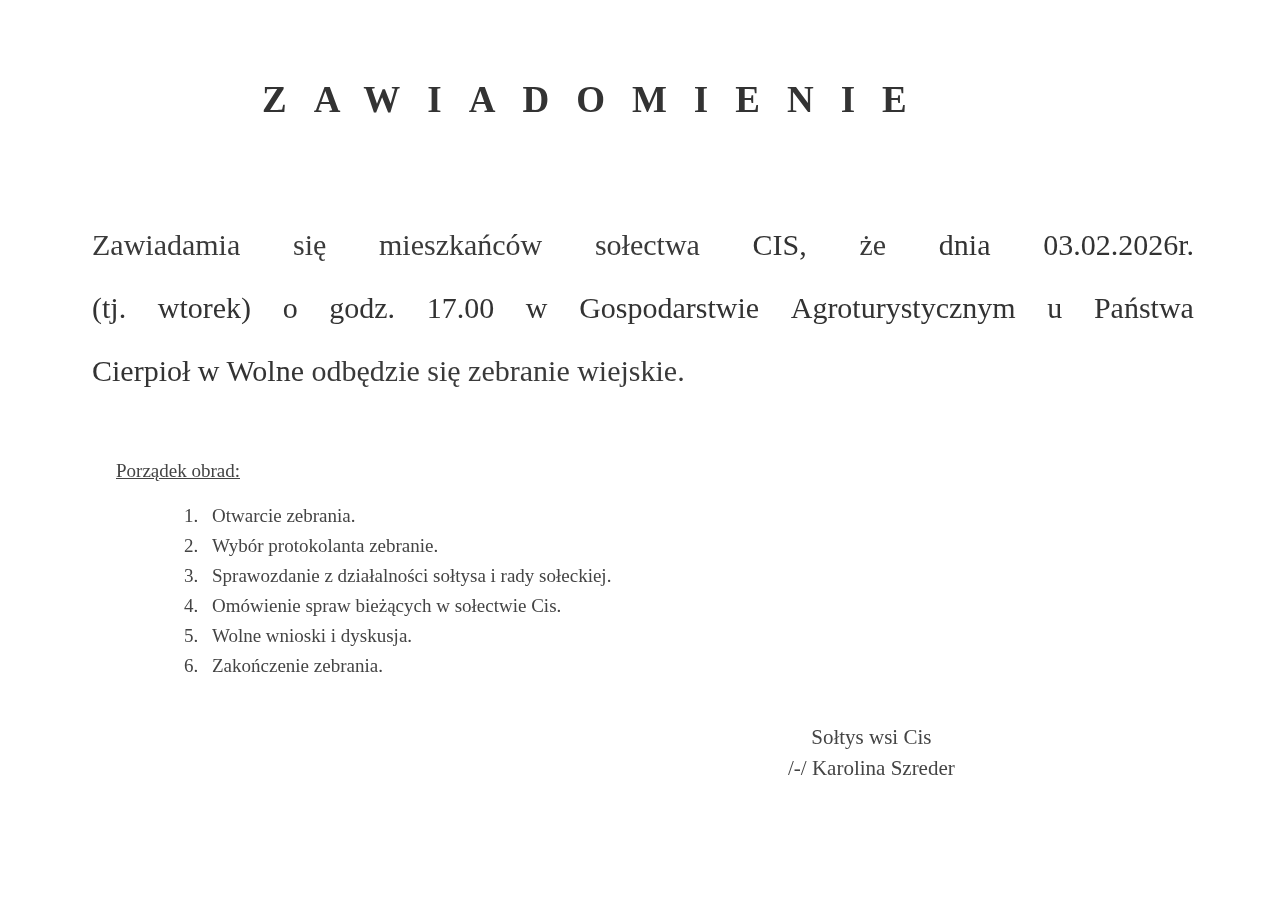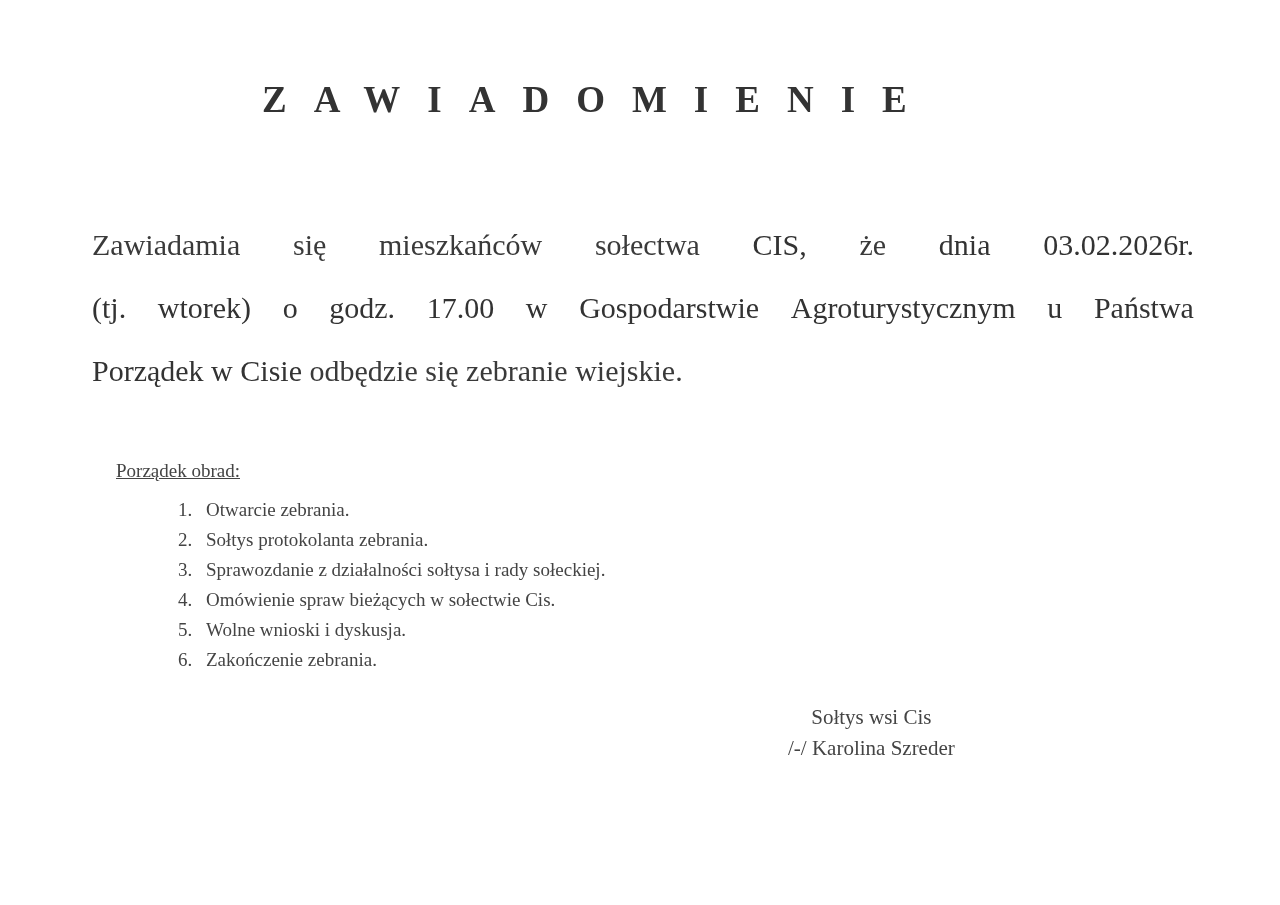--- a/index.html
+++ b/index.html
@@ -15,26 +15,26 @@
   .para {
     position: absolute; left: 92px; top: 213px; width: 1102px;
     font-size: 30px; line-height: 63px; text-align: justify; text-align-last: left; color: #3a3a3a;
   }
   .para b { font-weight: normal; color: #333; }
   .l1 { display: flex; justify-content: space-between; white-space: nowrap; align-items: center; }
   .agenda-head {
     position: absolute; left: 116px; top: 460px; font-size: 19px; text-decoration: underline; color: #444;
   }
   .agenda {
-    position: absolute; left: 170px; top: 487px; margin: 8px; padding: 0; list-style: none;
+    position: absolute; left: 170px; top: 487px; margin: 14px; padding: 0; list-style: none;
     font-size: 19px; color: #444;
   }
   .agenda li { height: 30px; line-height: 30px; white-space: nowrap; }
   .agenda li .num { display: inline-block; width: 28px; }
-  .sig { position: absolute; left: 788px; top: 702px; font-size: 21px; color: #444; line-height: 31px; }
+  .sig { position: absolute; left: 788px; top: 722px; font-size: 21px; color: #444; line-height: 31px; }
   .sig div { text-align: center; }
 </style>
 </head>
 <body>
 
 <div class="title">ZAWIADOMIENIE</div>
 
 <div class="para">
   <div class="l1">
     <span>Zawiadamia</span>
@@ -53,28 +53,28 @@
       <b>o</b>
       <b>godz.</b>
       <b>17.00</b>
       <b>w</b>
       <b>Gospodarstwie</b>
       <b>Agroturystycznym</b>
       <b>u</b>
       <b>Państwa</b>
     </div>
   <div>
-    <b>Porządek w Cisie</b><span> odbędzie się zebranie wiejskie.</span>
+    <b>Cierpioł w Wolne</b><span> odbędzie się zebranie wiejskie.</span>
   </div>
 </div>
 
 <div class="agenda-head">Porządek obrad:</div>
 <ul class="agenda">
   <li><span class="num">1.</span><span>Otwarcie zebrania.</span></li>
-  <li><span class="num">2.</span><span>Sołtys protokolanta zebrania.</span></li>
+  <li><span class="num">2.</span><span>Wybór protokolanta zebranie.</span></li>
   <li><span class="num">3.</span><span>Sprawozdanie z działalności sołtysa i rady sołeckiej.</span></li>
   <li><span class="num">4.</span><span>Omówienie spraw bieżących w sołectwie Cis.</span></li>
   <li><span class="num">5.</span><span>Wolne wnioski i dyskusja.</span></li>
   <li><span class="num">6.</span><span>Zakończenie zebrania.</span></li>
 </ul>
 
 <div class="sig">
   <div>Sołtys wsi Cis</div>
   <div>/-/ Karolina Szreder</div>
 </div>

